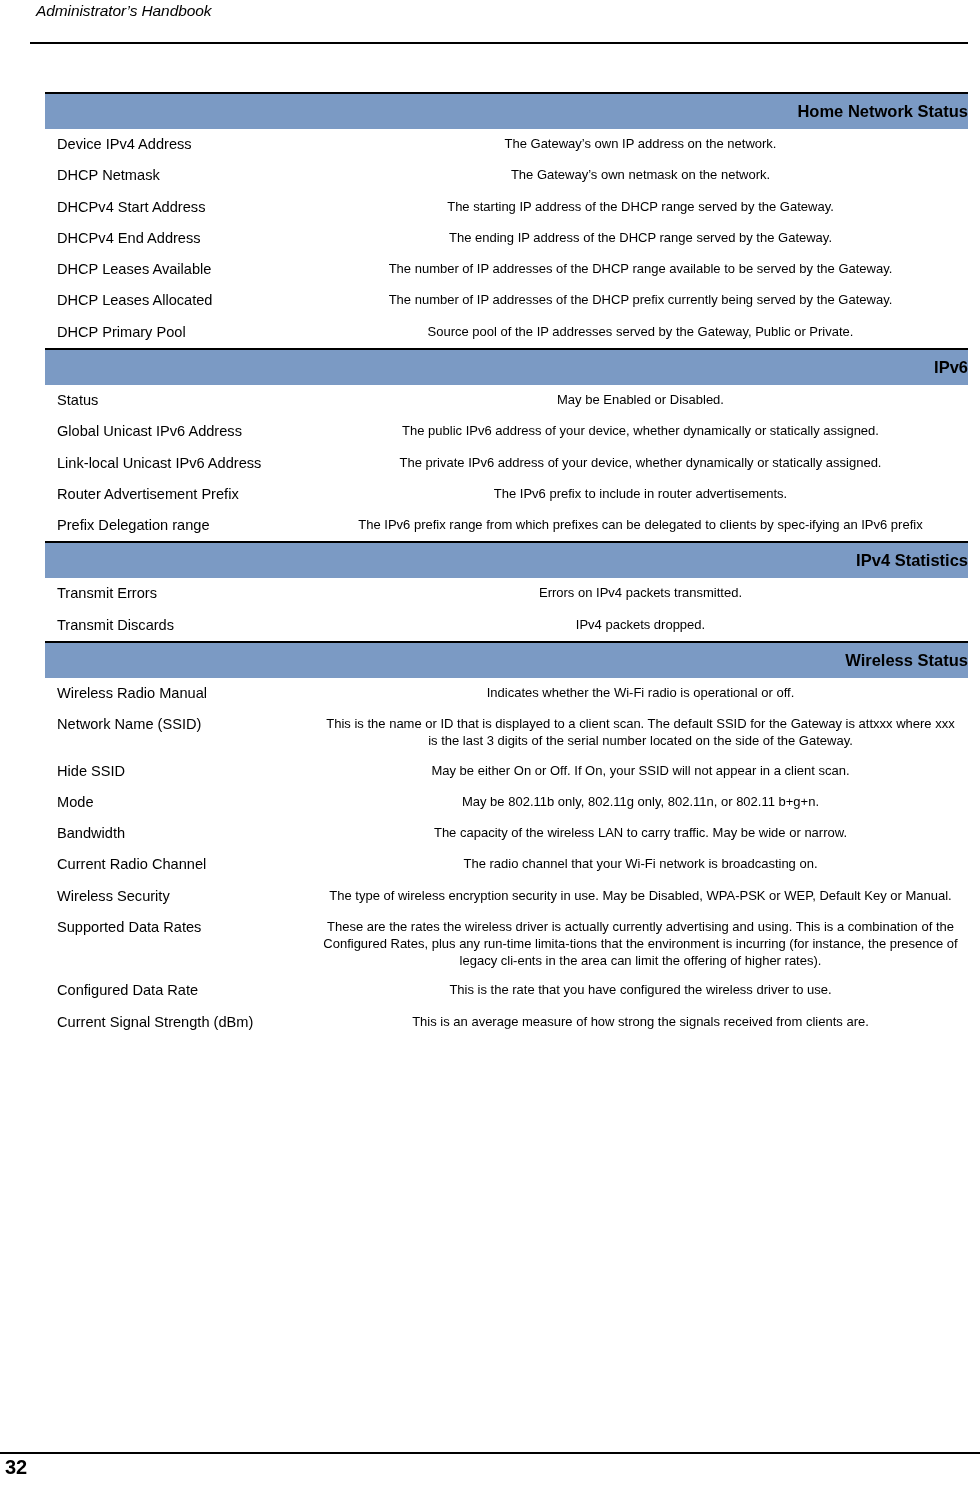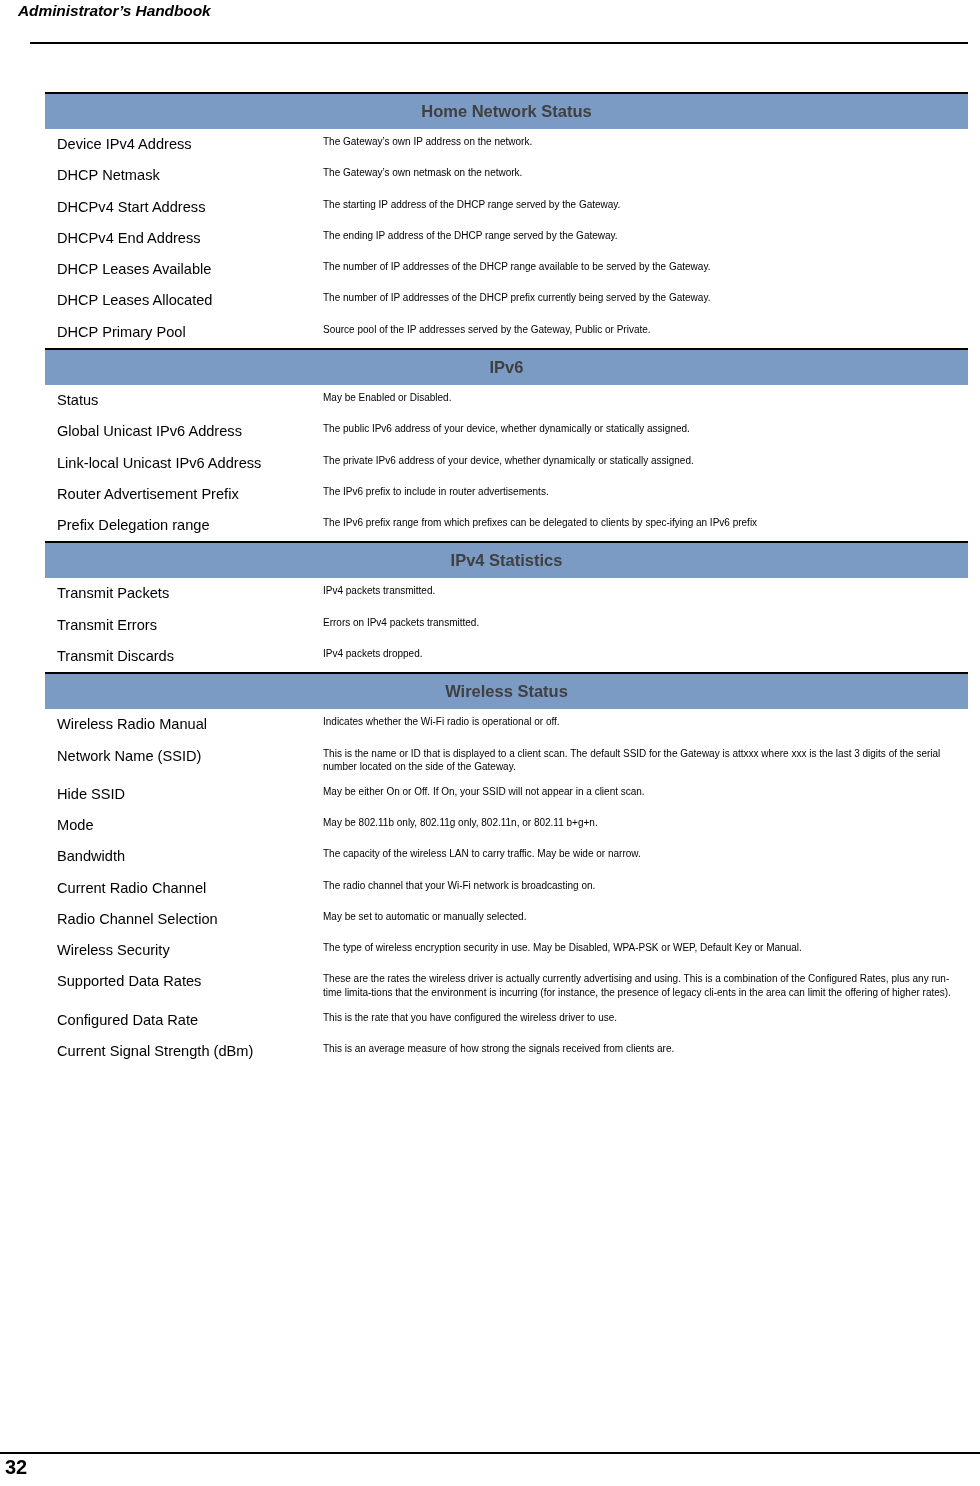--- a/index.html
+++ b/index.html
@@ -12,24 +12,24 @@
     height: 1486px;
     position: relative;
     font-family: "Liberation Sans", sans-serif;
     color: #000000;
     -webkit-font-smoothing: antialiased;
   }
 
   
   .running-head {
     position: absolute;
-    left: 18px;
+    left: 36px;
     top: 2px;
     font-size: 15.5px;
-    font-weight: bold;
+    font-weight: normal;
     font-style: italic;
     letter-spacing: -0.1px;
     white-space: nowrap;
     text-align: right;
   }
   .head-rule {
     position: absolute;
     left: 30px;
     top: 42px;
     width: 938px;
@@ -40,45 +40,46 @@
   
   .table-wrap {
     position: absolute;
     left: 45px;
     top: 92px;
     width: 923px;
   }
 
   .section-head {
     background: #7b9ac4;
-    color: #404040;
+    color: #000000;
     font-weight: bold;
     font-size: 16.5px;
-    text-align: center;
+    text-align: right;
     padding: 8px 0 9px 0;
     border-top: 2px solid #000000;
     line-height: 1.1;
   }
 
   .rows {
     width: 100%;
     border-collapse: collapse;
   }
   .rows tr { vertical-align: top; }
 
   .rows td.label {
     width: 248px;
     padding: 6px 10px 6px 12px;
     font-size: 14.6px;
     line-height: 1.32;
   }
   .rows td.desc {
     padding: 6px 10px 6px 8px;
-    font-size: 10px;
+    font-size: 13px;
     line-height: 1.32;
+    text-align: center;
   }
   .rows td.desc b { font-weight: normal; }
 
   
   .foot-rule {
     position: absolute;
     left: 0px;
     top: 1452px;
     width: 980px;
     height: 2px;
@@ -154,24 +155,20 @@
         <tr>
           <td class="label">Prefix Delegation range</td>
           <td class="desc"><span>The IPv6 prefix range from which prefixes can be delegated to clients by spec-ifying an IPv6 prefix</span></td>
         </tr>
       </tbody>
     </table>
     <div class="section-head">IPv4 Statistics</div>
     <table class="rows">
       <tbody>
         <tr>
-          <td class="label">Transmit Packets</td>
-          <td class="desc"><span>IPv4 packets transmitted.</span></td>
-        </tr>
-        <tr>
           <td class="label">Transmit Errors</td>
           <td class="desc"><span>Errors on IPv4 packets transmitted.</span></td>
         </tr>
         <tr>
           <td class="label">Transmit Discards</td>
           <td class="desc"><span>IPv4 packets dropped.</span></td>
         </tr>
       </tbody>
     </table>
     <div class="section-head">Wireless Status</div>
@@ -195,24 +192,20 @@
         </tr>
         <tr>
           <td class="label">Bandwidth</td>
           <td class="desc"><span>The capacity of the wireless LAN to carry traffic. May be </span><b>wide</b><span> or </span><b>narrow</b><span>.</span></td>
         </tr>
         <tr>
           <td class="label">Current Radio Channel</td>
           <td class="desc"><span>The radio channel that your Wi-Fi network is broadcasting on.</span></td>
         </tr>
         <tr>
-          <td class="label">Radio Channel Selection</td>
-          <td class="desc"><span>May be set to </span><b>automatic</b><span> or manually selected.</span></td>
-        </tr>
-        <tr>
           <td class="label">Wireless Security</td>
           <td class="desc"><span>The type of wireless encryption security in use. May be </span><b>Disabled</b><span>, </span><b>WPA-PSK</b><span> or </span><b>WEP</b><span>, </span><b>Default Key</b><span> or </span><b>Manual</b><span>.</span></td>
         </tr>
         <tr>
           <td class="label">Supported Data Rates</td>
           <td class="desc"><span>These are the rates the wireless driver is actually currently advertising and using. This is a combination of the Configured Rates, plus any run-time limita-tions that the environment is incurring (for instance, the presence of legacy cli-ents in the area can limit the offering of higher rates).</span></td>
         </tr>
         <tr>
           <td class="label">Configured Data Rate</td>
           <td class="desc"><span>This is the rate that you have configured the wireless driver to use.</span></td>

